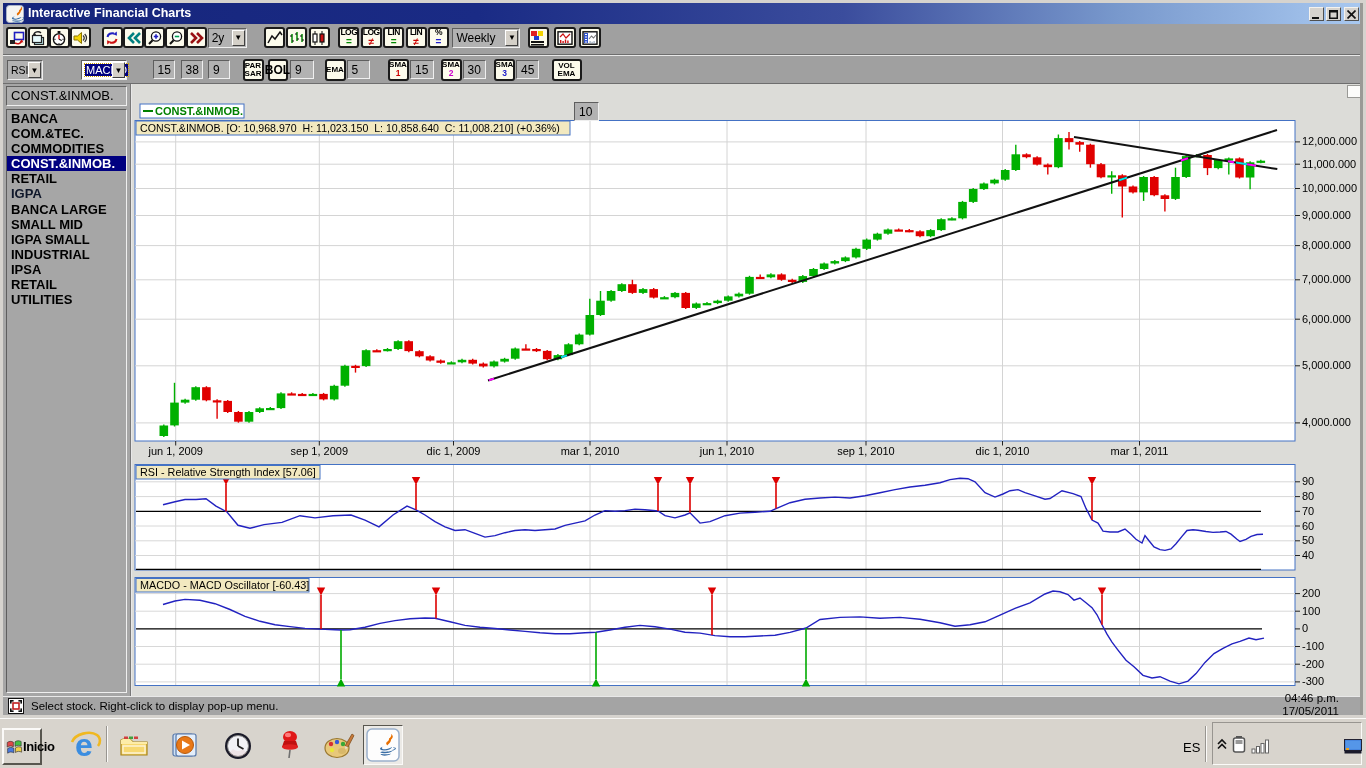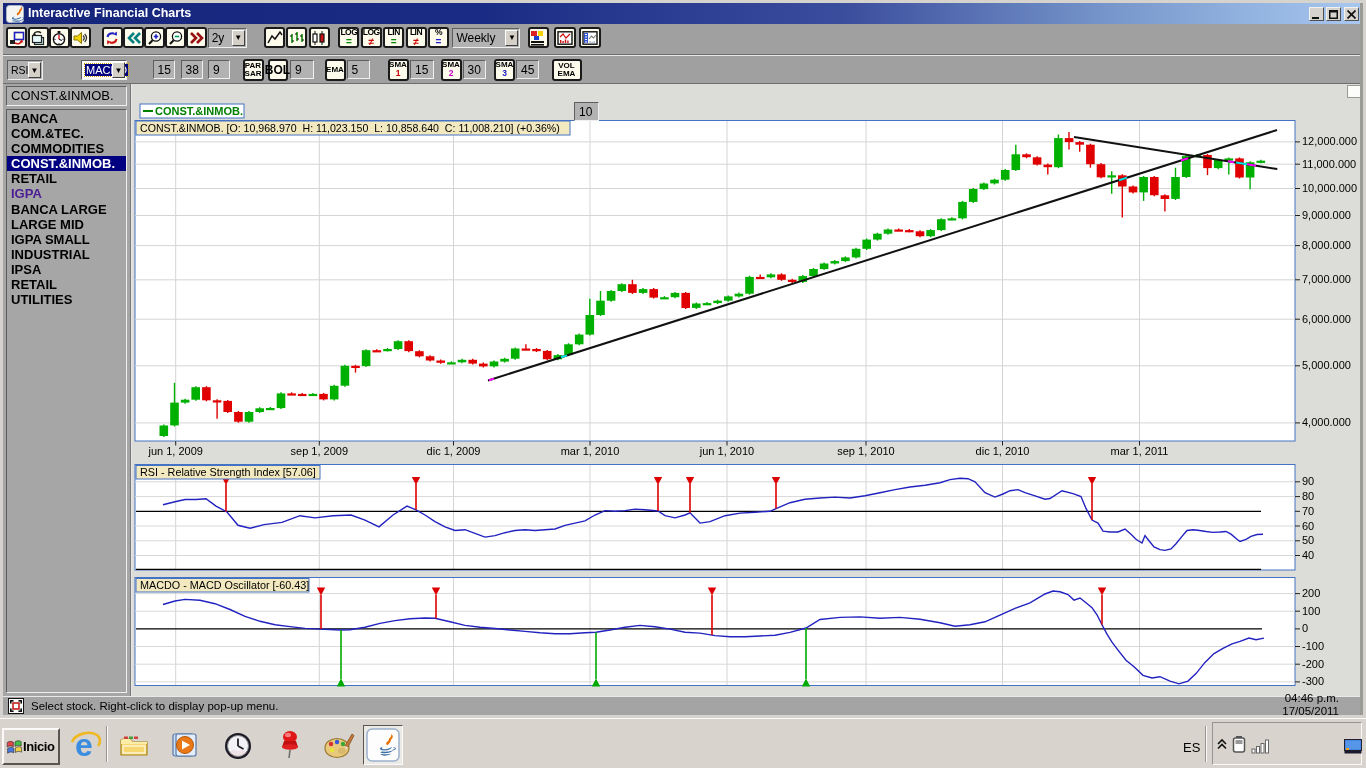--- a/index.html
+++ b/index.html
@@ -641,23 +641,23 @@
 <div class="abs" style="left:3px;top:84px;width:129px;height:612px;background:#a6a6a6;z-index:6"></div>
 <div class="abs" style="left:130px;top:84px;width:1px;height:612px;background:#787878;z-index:6"></div>
 <div class="abs" style="left:131px;top:84px;width:1px;height:612px;background:#e8e8e8;z-index:6"></div>
 <div class="abs" style="left:6px;top:86px;width:121px;height:20px;box-sizing:border-box;background:#aeaeae;border-top:1.5px solid #5e5e5e;border-left:1.5px solid #5e5e5e;border-bottom:1.5px solid #efefef;border-right:1.5px solid #efefef;font-size:13px;color:#000;padding:1px 0 0 4px;z-index:7;">CONST.&amp;INMOB.</div>
 <div class="abs" style="left:6px;top:109px;width:121px;height:584px;box-sizing:border-box;background:#a6a6a6;border-top:1.5px solid #5e5e5e;border-left:1.5px solid #5e5e5e;border-bottom:1.5px solid #efefef;border-right:1.5px solid #efefef;z-index:7;padding-top:1px;font-weight:bold;">
     <div style="height:15.1px;font-size:13px;padding-left:4px;color:#000;white-space:nowrap;overflow:hidden;">BANCA</div>
     <div style="height:15.1px;font-size:13px;padding-left:4px;color:#000;white-space:nowrap;overflow:hidden;">COM.&amp;TEC.</div>
     <div style="height:15.1px;font-size:13px;padding-left:4px;color:#000000;white-space:nowrap;overflow:hidden;">COMMODITIES</div>
     <div style="height:15.1px;font-size:13px;padding-left:4px;background:#000080;color:#fff;white-space:nowrap;overflow:hidden;">CONST.&amp;INMOB.</div>
     <div style="height:15.1px;font-size:13px;padding-left:4px;color:#000;white-space:nowrap;overflow:hidden;">RETAIL</div>
-    <div style="height:15.1px;font-size:13px;padding-left:4px;color:#4c1d95;white-space:nowrap;overflow:hidden;">IGPA</div>
+    <div style="height:15.1px;font-size:13px;padding-left:4px;color:#0f172a;white-space:nowrap;overflow:hidden;">IGPA</div>
     <div style="height:15.1px;font-size:13px;padding-left:4px;color:#000;white-space:nowrap;overflow:hidden;">BANCA LARGE</div>
-    <div style="height:15.1px;font-size:13px;padding-left:4px;color:#000;white-space:nowrap;overflow:hidden;">LARGE MID</div>
+    <div style="height:15.1px;font-size:13px;padding-left:4px;color:#000;white-space:nowrap;overflow:hidden;">SMALL MID</div>
     <div style="height:15.1px;font-size:13px;padding-left:4px;color:#000;white-space:nowrap;overflow:hidden;">IGPA SMALL</div>
     <div style="height:15.1px;font-size:13px;padding-left:4px;color:#000;white-space:nowrap;overflow:hidden;">INDUSTRIAL</div>
     <div style="height:15.1px;font-size:13px;padding-left:4px;color:#000;white-space:nowrap;overflow:hidden;">IPSA</div>
     <div style="height:15.1px;font-size:13px;padding-left:4px;color:#000;white-space:nowrap;overflow:hidden;">RETAIL</div>
     <div style="height:15.1px;font-size:13px;padding-left:4px;color:#000;white-space:nowrap;overflow:hidden;">UTILITIES</div>
   </div>
 <div class="abs" style="left:3px;top:696px;width:1357px;height:19px;background:#a4a4a4;z-index:6;border-top:1px solid #e8e8e8;"></div>
 <div class="abs" style="left:8px;top:698px;width:16px;height:16px;z-index:7;"><svg width="16" height="16" viewBox="0 0 16 16">
       <rect x="0.5" y="0.5" width="15" height="15" fill="#fff" stroke="#111"></rect>
       <g fill="#111">
@@ -667,21 +667,21 @@
         <rect x="12.4" y="2" width="1.6" height="3.6"></rect>
         <rect x="2" y="12.4" width="3.6" height="1.6"></rect>
         <rect x="2" y="10.4" width="1.6" height="3.6"></rect>
         <rect x="10.4" y="12.4" width="3.6" height="1.6"></rect>
         <rect x="12.4" y="10.4" width="1.6" height="3.6"></rect>
       </g>
       <rect x="5" y="5" width="6" height="6" fill="none" stroke="#c02020" stroke-width="1.6"></rect>
     </svg></div>
 <div class="abs" style="left:31px;top:700px;font-size:11.5px;color:#000;z-index:7;">Select stock. Right-click to display pop-up menu.</div>
 <div class="abs" style="left:0;top:718px;width:1366px;height:50px;background:#d8d4cd;border-top:1px solid #fbfaf8;z-index:6"></div>
-<div class="abs" style="left:2px;top:728px;width:58px;height:37px;background:#d8d4cd;border-top:2px solid #fbfaf8;border-left:2px solid #fbfaf8;border-bottom:2px solid #58564f;border-right:2px solid #58564f;z-index:7;">
+<div class="abs" style="left:2px;top:728px;width:40px;height:37px;background:#d8d4cd;border-top:2px solid #fbfaf8;border-left:2px solid #fbfaf8;border-bottom:2px solid #58564f;border-right:2px solid #58564f;z-index:7;">
     <div style="position:absolute;left:2px;top:8px;"><svg width="18" height="17" viewBox="0 0 18 17">
         <g transform="scale(0.82)">
           <path d="M1.5 5.5 C4 3.7 6.5 3.7 9 5.1 L9 10.7 C6.5 9.3 4 9.3 1.5 11.1 Z" fill="#e04848" stroke="#222" stroke-width="0.7"></path>
           <path d="M11 4.7 C13.5 2.9 16 2.9 18.5 4.3 L18.5 9.9 C16 8.5 13.5 8.5 11 10.3 Z" fill="#44c044" stroke="#222" stroke-width="0.7"></path>
           <path d="M2 12.9 C4.5 11.1 7 11.1 9.5 12.5 L9.5 18.1 C7 16.7 4.5 16.7 2 18.5 Z" fill="#4878e0" stroke="#222" stroke-width="0.7"></path>
           <path d="M11.5 12.1 C14 10.3 16.5 10.3 19 11.7 L19 17.3 C16.5 15.9 14 15.9 11.5 17.7 Z" fill="#f0d048" stroke="#222" stroke-width="0.7"></path>
         </g>
       </svg></div>
     <span style="position:absolute;left:19px;top:9px;font-weight:bold;font-size:13px;letter-spacing:-0.4px;">Inicio</span>
   </div>

